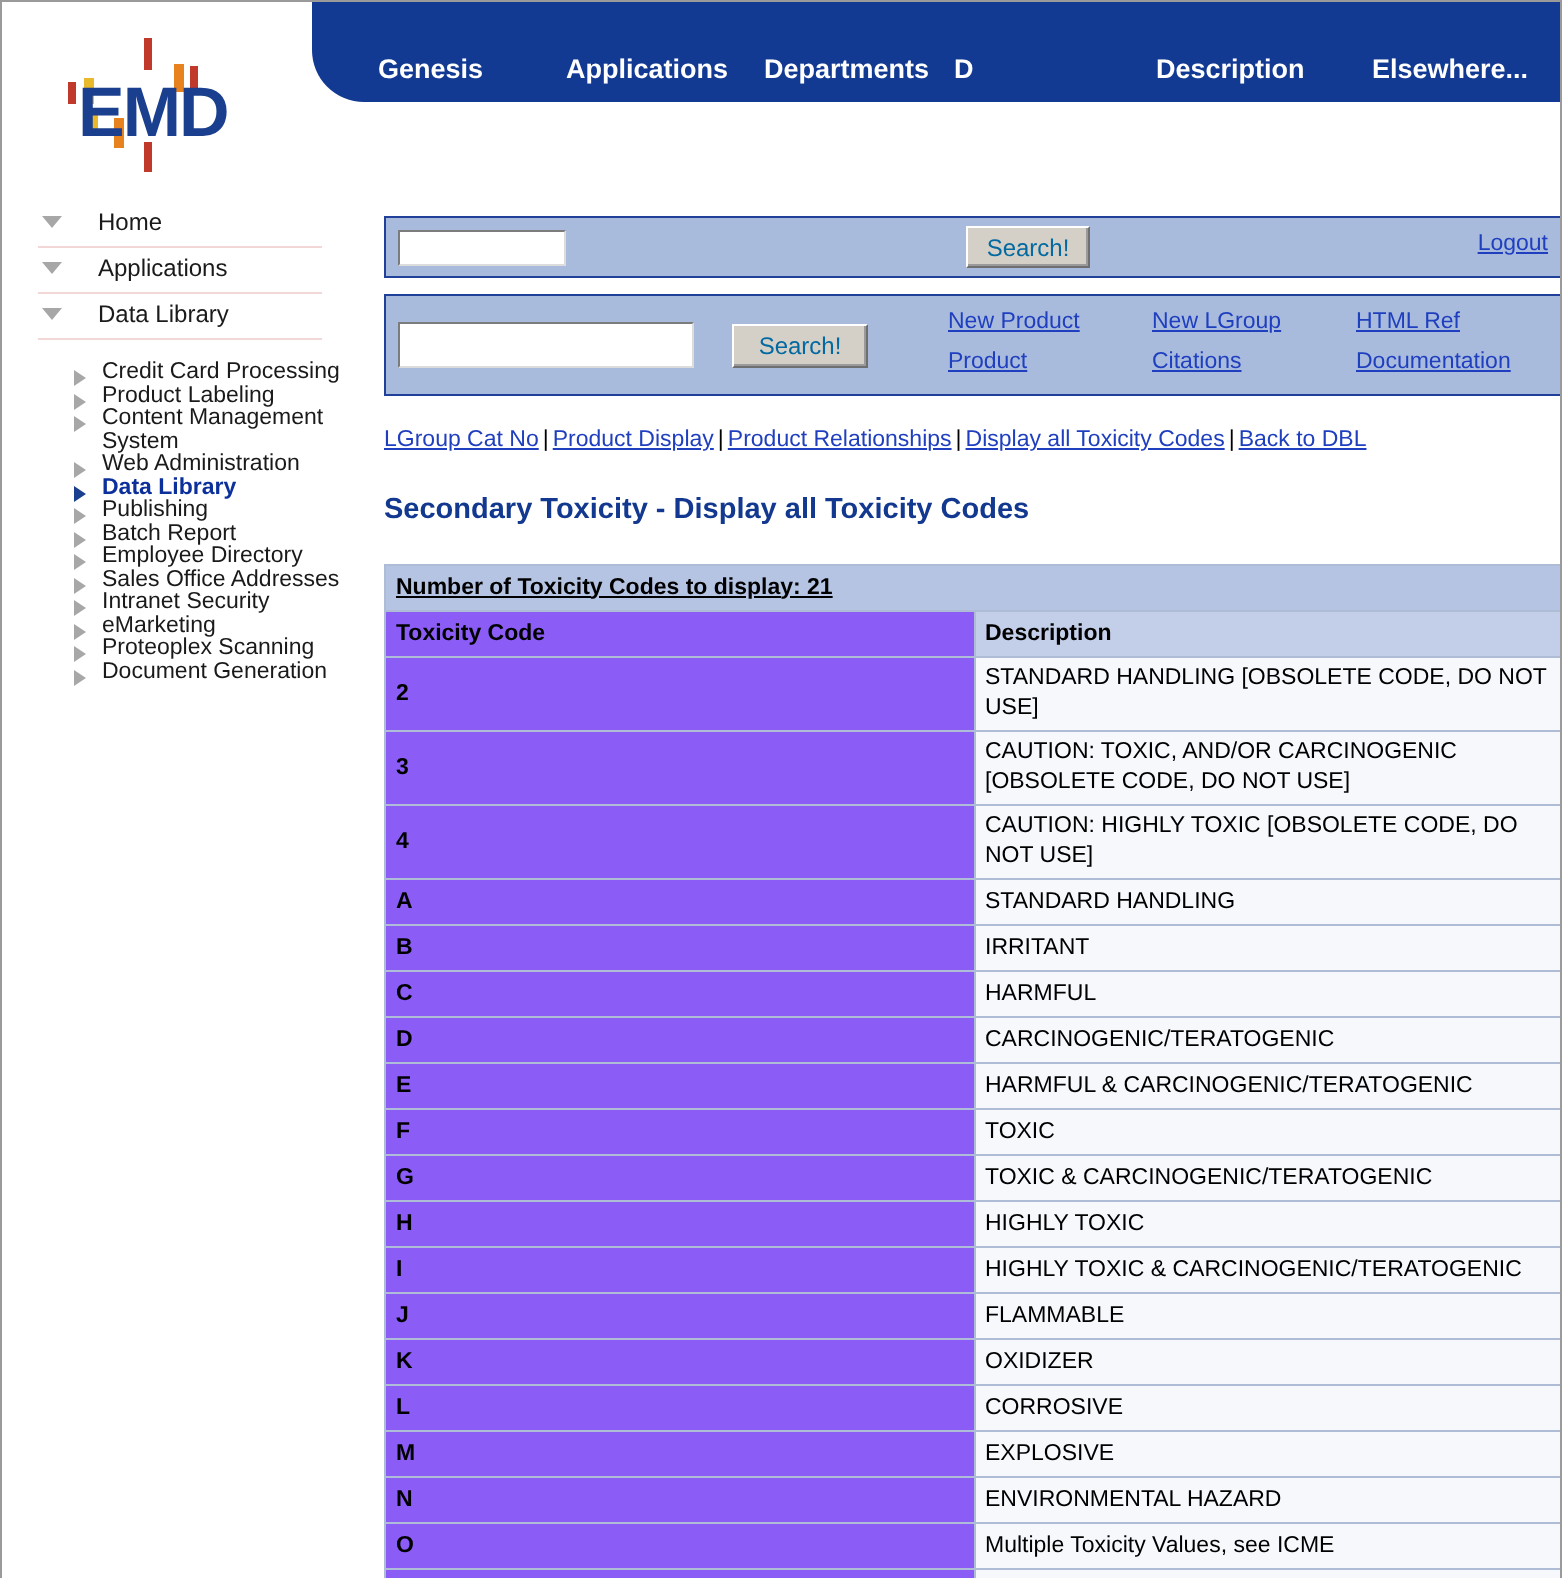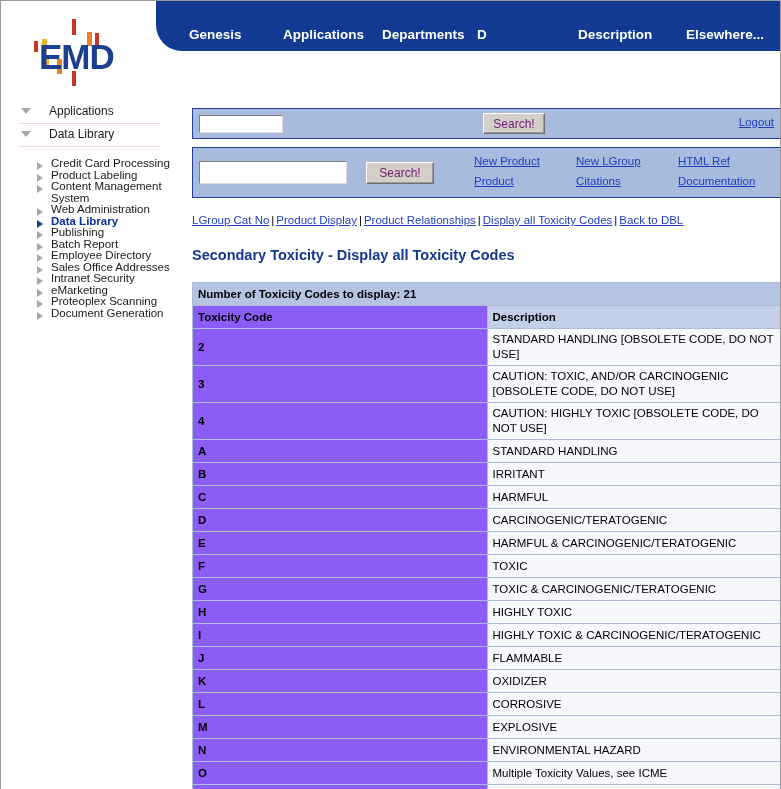--- a/index.html
+++ b/index.html
@@ -215,21 +215,21 @@
 
   .btn {
     background: #d4d0c8;
     border: 1px solid #ffffff;
     border-right-color: #6f6f6f;
     border-bottom-color: #6f6f6f;
     box-shadow: inset -1px -1px 0 #9a9a9a;
     box-sizing: border-box;
     font-family: "Liberation Sans", sans-serif;
     font-size: 12px;
-    color: #701a75;
+    color: #0369a1;
     cursor: pointer;
     text-align: center;
     padding: 0;
   }
   .p1-btn { position: absolute; left: 290px; top: 4px;  width: 62px; height: 21px; }
   .p2-btn { position: absolute; left: 173px; top: 14px; width: 68px; height: 22px; }
 
   a.lnk {
     color: #1f3fbf;
     text-decoration: underline;
@@ -285,20 +285,21 @@
     text-align: left;
     vertical-align: middle;
     line-height: 15px;
     height: 16px;
   }
   .tbl .cap {
     background: #b5c4e3;
     font-weight: bold;
     font-size: 11.5px;
     color: #000000;
+    text-decoration: underline;
   }
   .tbl .hdr {
     background: #c3cfe8;
     font-weight: bold;
     color: #000000;
   }
   .tbl .code {
     background: #8b5cf6;
     font-weight: bold;
     width: 148px;
@@ -333,20 +334,24 @@
       <span class="nav-item nav-d">D</span>
       <span class="nav-item nav-information">Description</span>
       <span class="nav-item nav-elsewhere">Elsewhere...</span>
     </div>
   </div>
 
   <div class="sidebar">
 
     <div class="side-top">
       <span class="tri-down"></span>
+      <span class="lbl">Home</span>
+    </div>
+    <div class="side-top">
+      <span class="tri-down"></span>
       <span class="lbl">Applications</span>
     </div>
     <div class="side-top">
       <span class="tri-down"></span>
       <span class="lbl">Data Library</span>
     </div>
 
     <div class="side-spacer"></div>
 
     <div class="side-sub">

